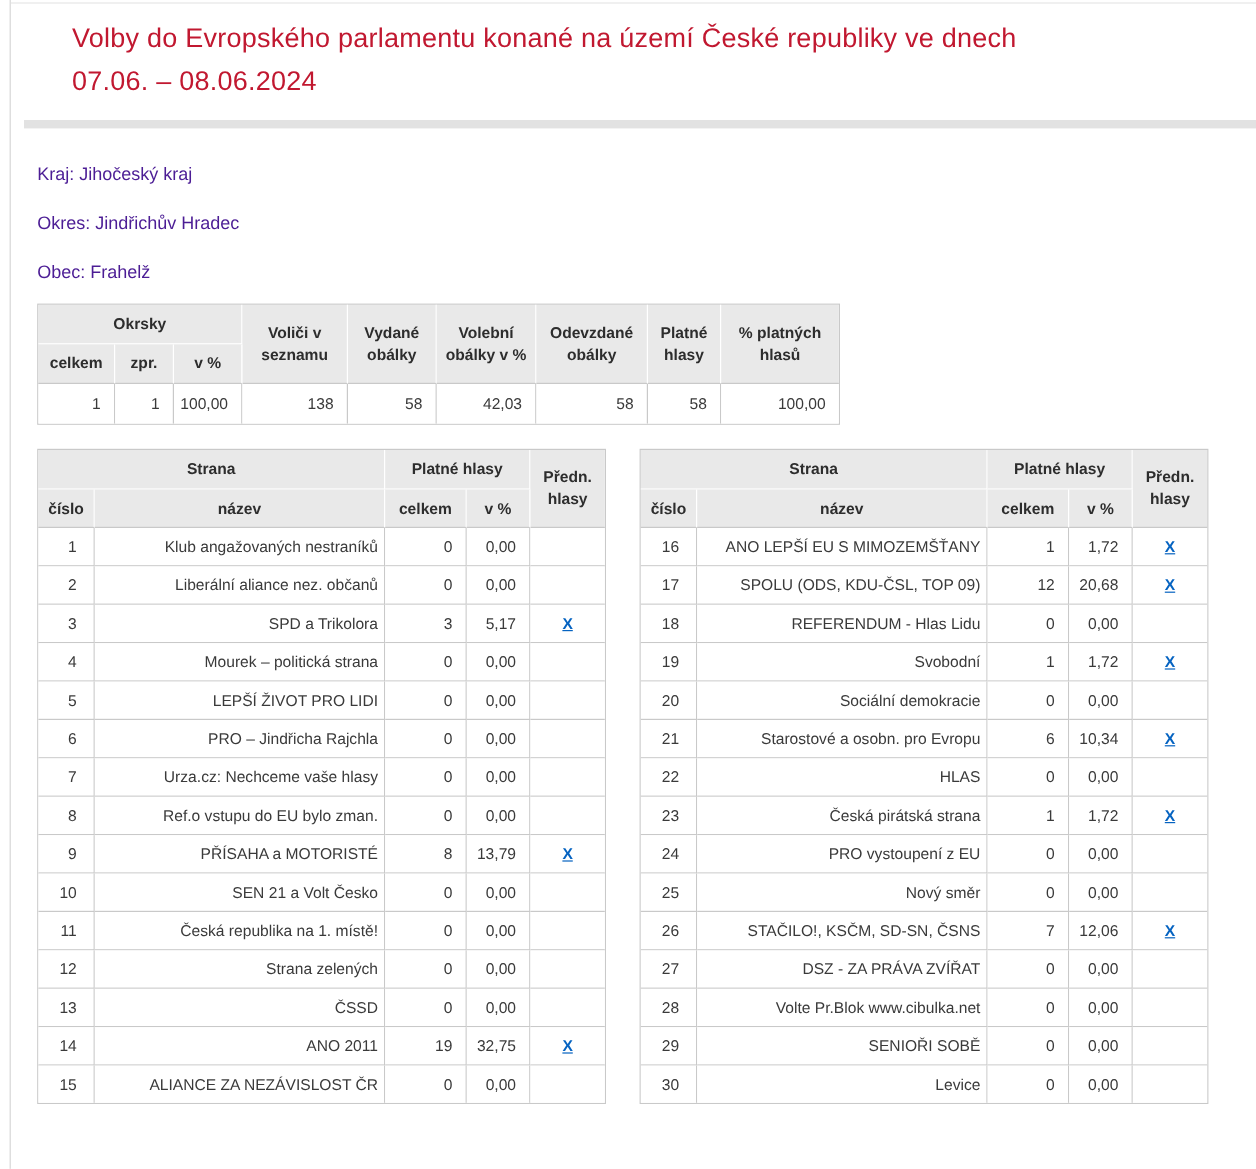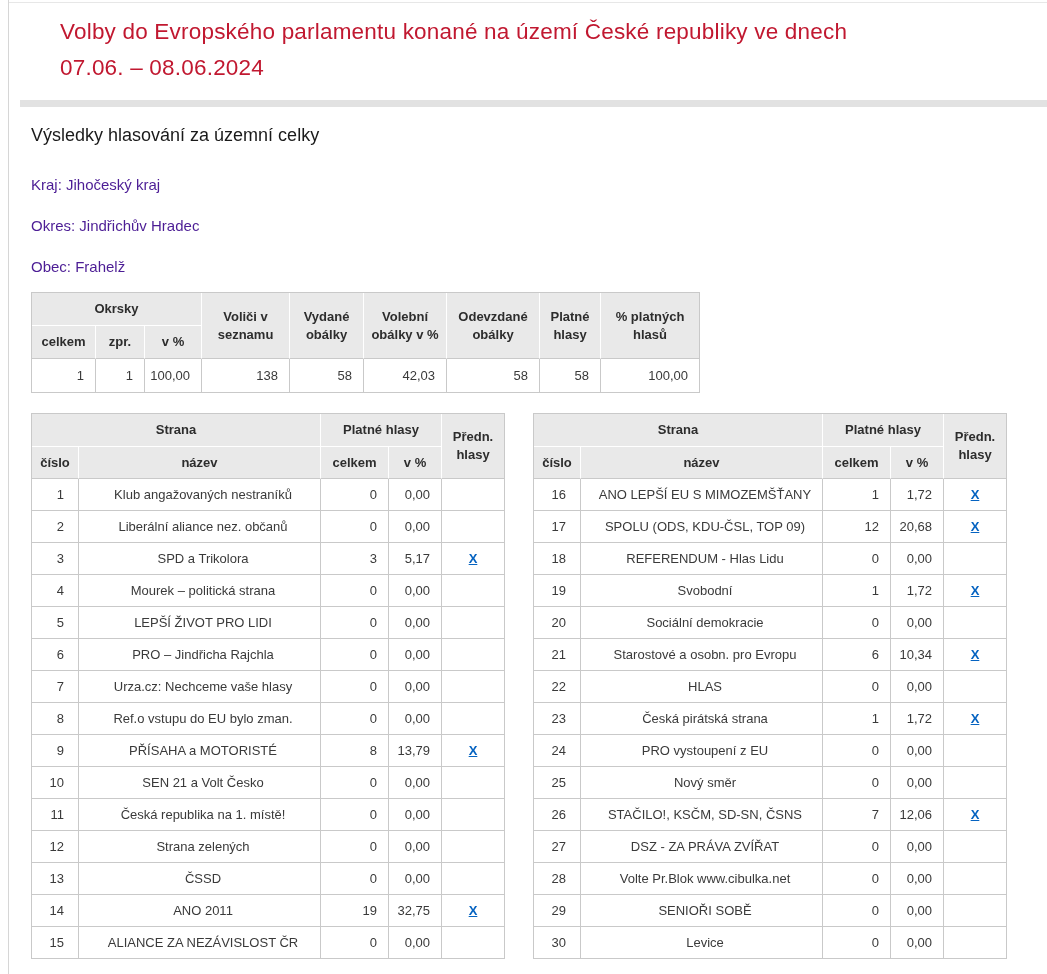--- a/index.html
+++ b/index.html
@@ -109,21 +109,21 @@
   .party-tables {
     margin-top: 20px;
     display: flex;
     gap: 28px;
   }
   table.party { width: 472px; }
   table.party th.row1 { height: 26px; margin-left: 29px; }
   table.party th.row2 { height: 25px; margin-top: 31px; }
   table.party td { height: 31px; }
   table.party td.num   { text-align: right;  padding-right: 14px; }
-  table.party td.name  { text-align: center;   padding-left: 12px;  }
+  table.party td.name  { text-align: right;   padding-left: 12px;  }
   table.party td.total { text-align: right;  padding-right: 11px; }
   table.party td.pct   { text-align: right;  padding-right: 11px; }
   table.party td.pref  { text-align: center; }
   table.party td.pref a {
     color: #0563c1;
     font-weight: bold;
     text-decoration: underline;
   }
 </style>
 </head>
@@ -134,21 +134,20 @@
 
 <div class="content">
 
   <div class="page-title">
     <div>Volby do Evropského parlamentu konané na území České republiky ve dnech</div>
     <div>07.06. – 08.06.2024</div>
   </div>
 
   <div class="divider"></div>
 
-  <div class="subtitle">Výsledky hlasování za územní celky</div>
 
   <div class="region-line first">Kraj: Jihočeský kraj</div>
   <div class="region-line">Okres: Jindřichův Hradec</div>
   <div class="region-line">Obec: Frahelž</div>
 
   <table class="summary">
     <colgroup>
       <col style="width:64px">
         <col style="width:49px">
         <col style="width:57px">

